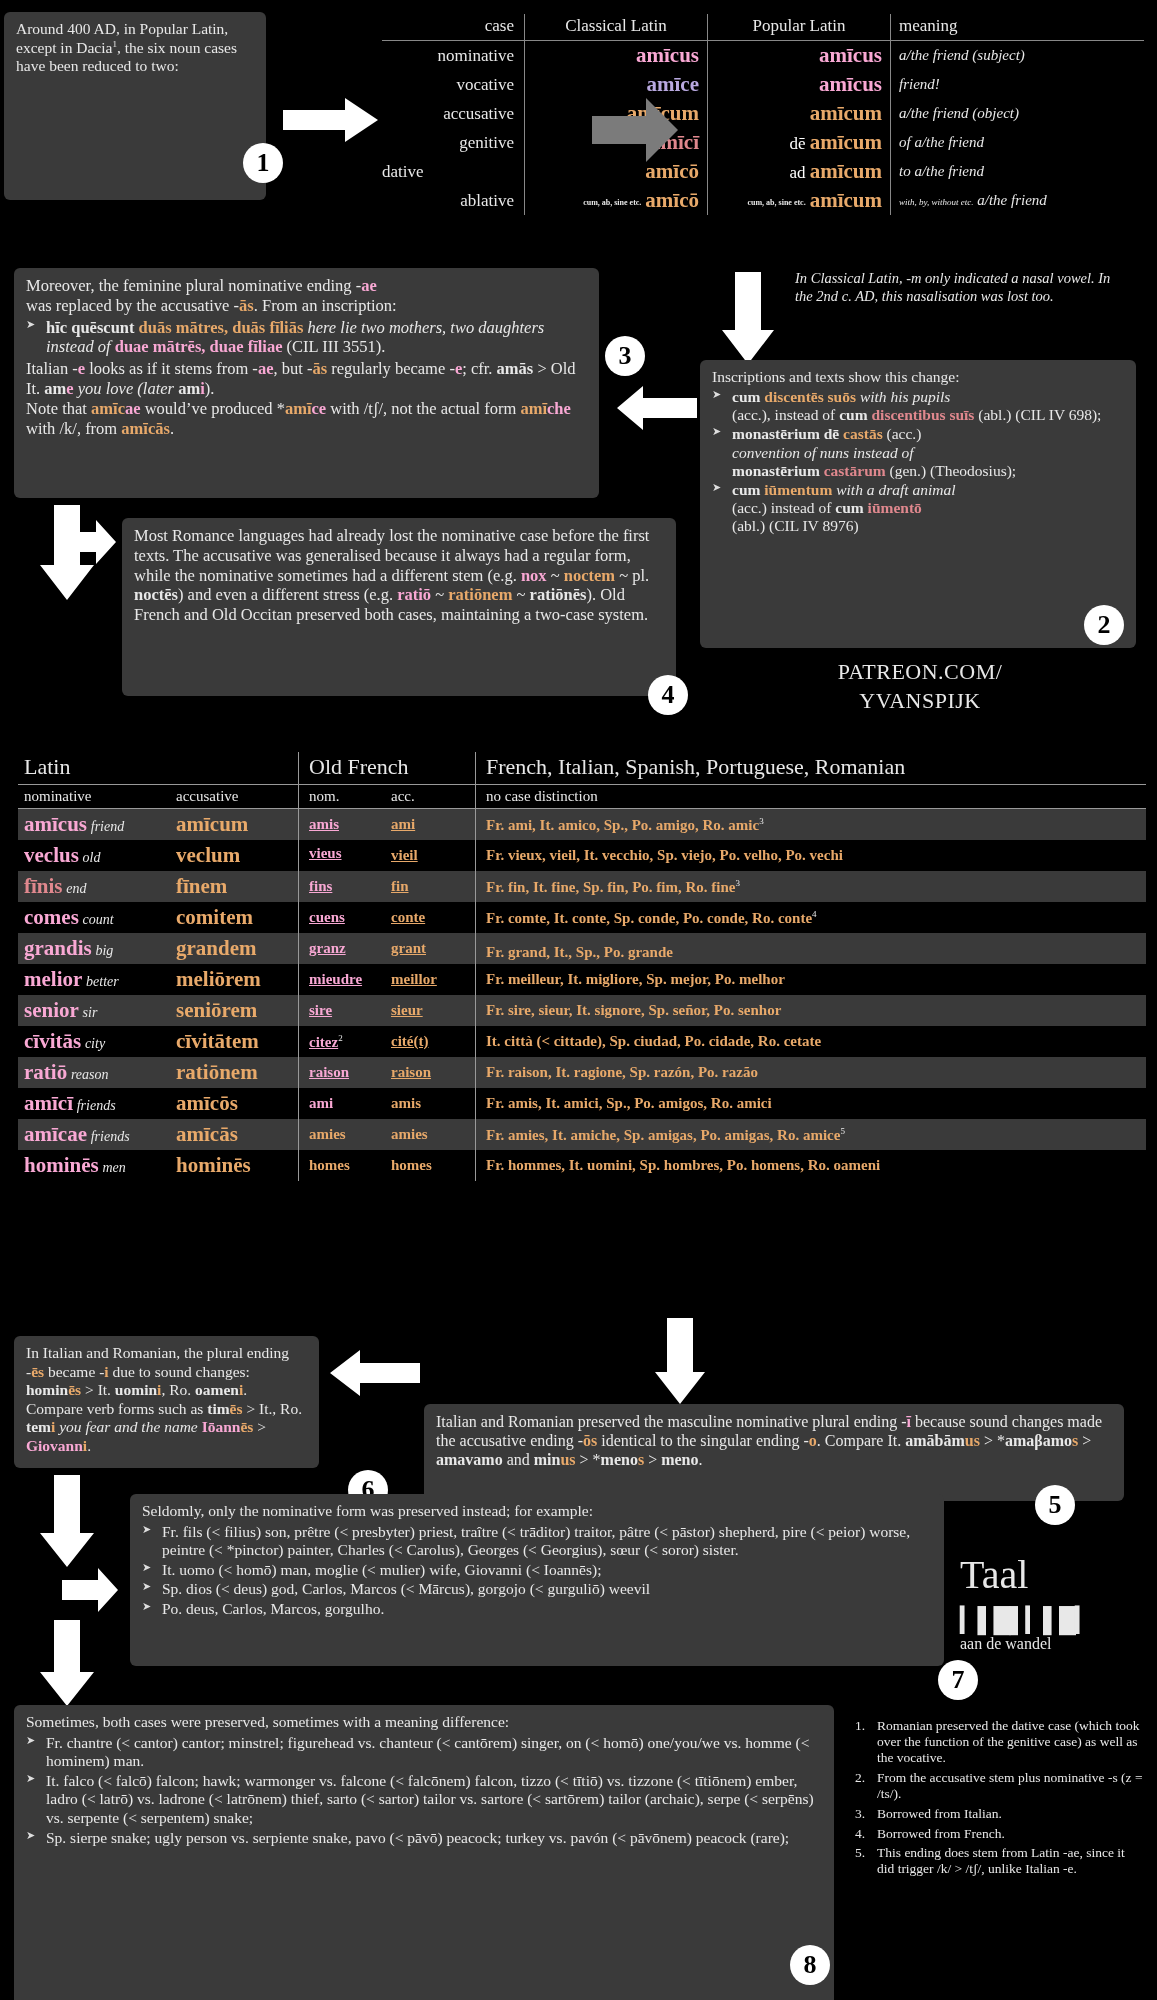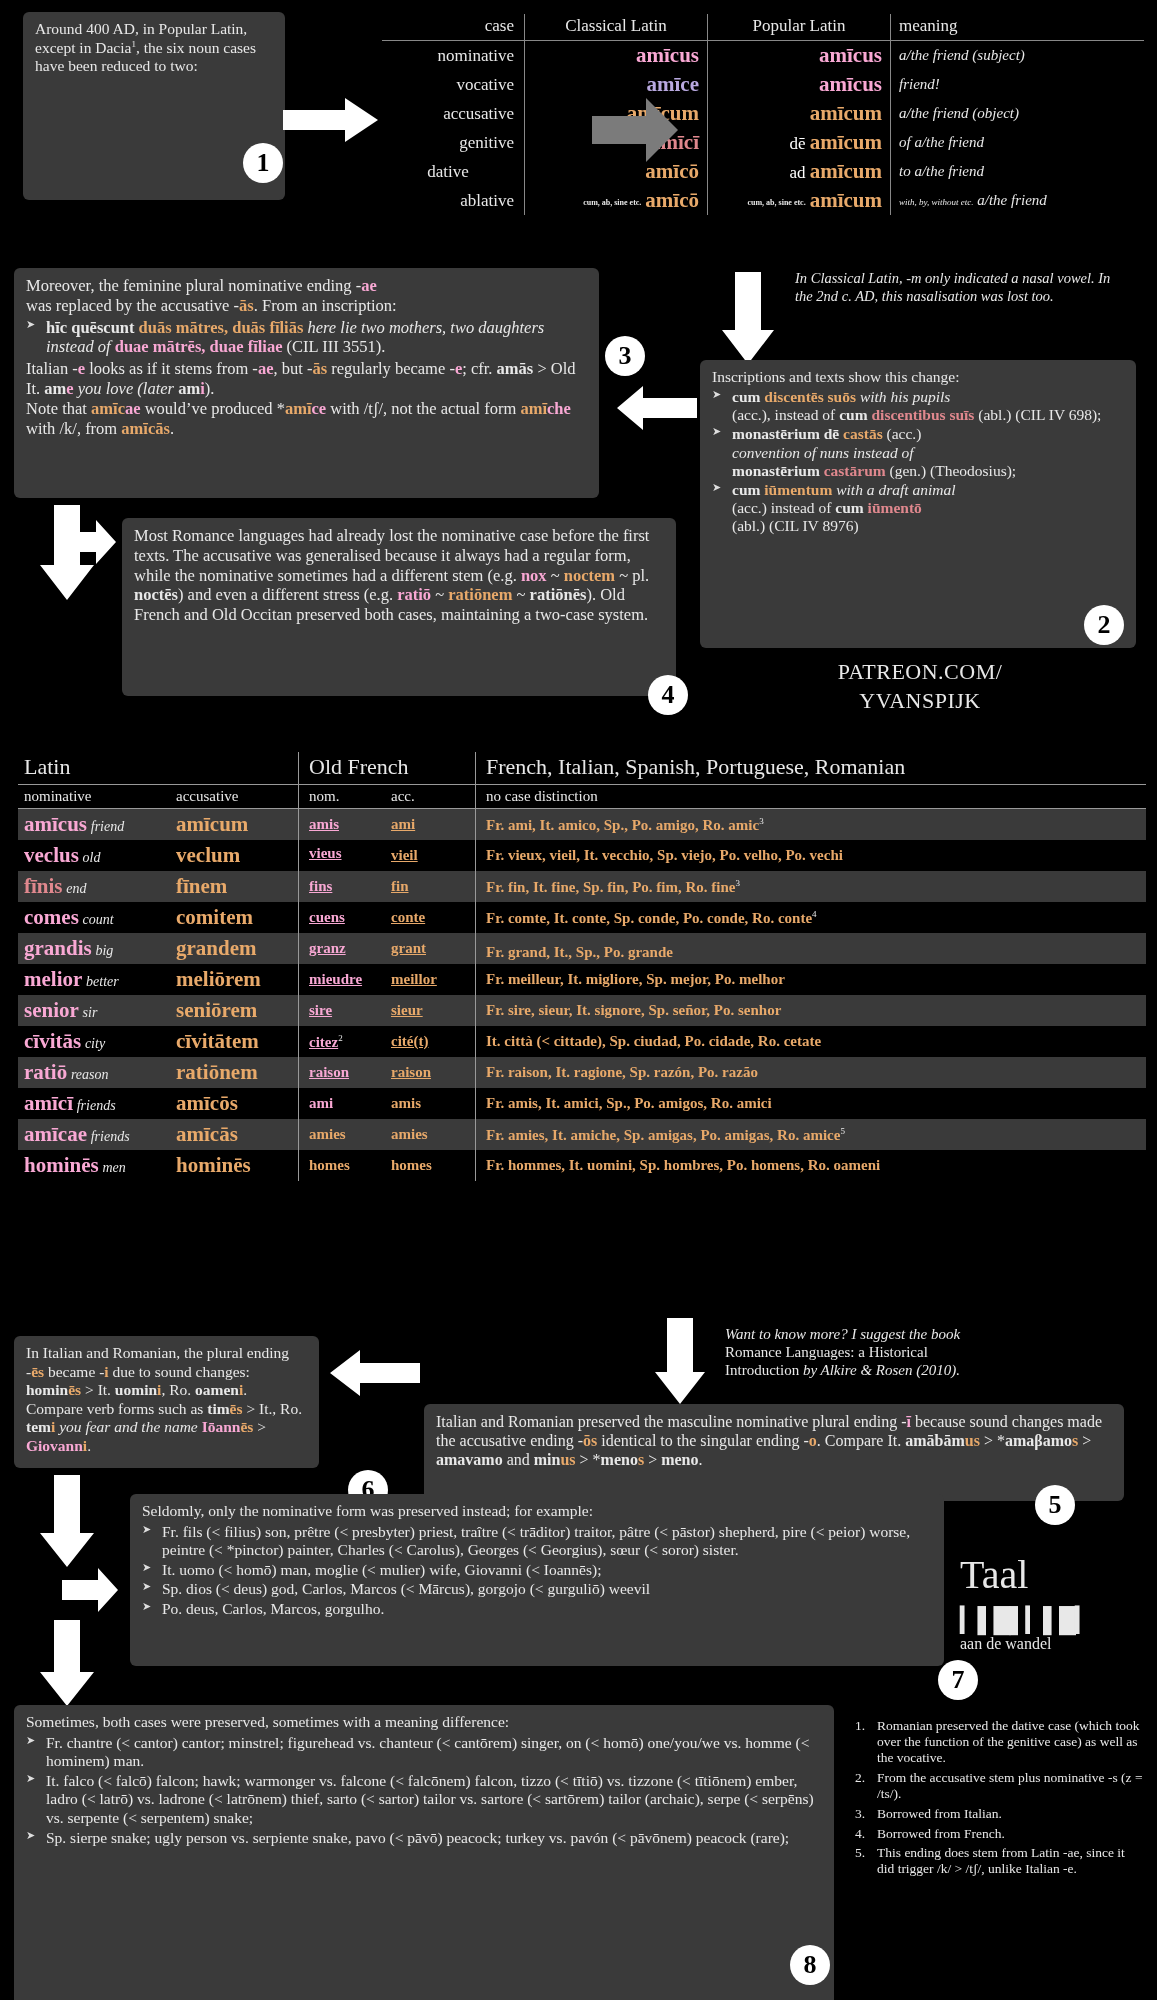--- a/index.html
+++ b/index.html
@@ -22,21 +22,21 @@
   ul.arrows li:before{content:"\27A4";position:absolute;left:0;top:0;font-size:11px;color:#ddd;}
   table{border-collapse:collapse;}
   .arrow{position:absolute;}
   sup{font-size:9px;}
 </style>
 </head>
 <body>
 
 <div class="page">
 
-  <div class="box" style="left:23px;top:12px;width:262px;height:188px;font-size:15.5px;line-height:1.2;">
+  <div class="box" style="left:4px;top:12px;width:262px;height:188px;font-size:15.5px;line-height:1.2;">
     <div>
       <span>Around 400 AD, in Popular Latin, except in Dacia</span><sup>1</sup><span>, the six noun cases have been reduced to two:</span>
     </div>
   </div>
   <div class="num" style="left:243px;top:143px;">
       <span>1</span>
     </div>
 
   <svg class="arrow" style="left:283px;top:98px;" width="95" height="44" viewBox="0 0 95 44">
     <polygon points="0,12 62,12 62,0 95,22 62,44 62,32 0,32" fill="#ffffff"></polygon>
@@ -71,21 +71,21 @@
         <td style="text-align:right;padding:2px 8px;border-right:1px solid #888;"><span class="orange bd" style="font-size:21px;">amīcum</span></td>
         <td class="it" style="padding:2px 0 2px 8px;font-size:15px;">a/the friend (object)</td>
       </tr>
       <tr>
         <td style="text-align:right;padding:2px 10px 2px 0;">genitive</td>
         <td style="text-align:right;padding:2px 8px;border-left:1px solid #888;border-right:1px solid #888;"><span class="pink bd" style="font-size:21px;">amīcī</span></td>
         <td style="text-align:right;padding:2px 8px;border-right:1px solid #888;"><span class="wh" style="font-size:17px;">dē</span> <span class="orange bd" style="font-size:21px;">amīcum</span></td>
         <td class="it" style="padding:2px 0 2px 8px;font-size:15px;">of a/the friend</td>
       </tr>
       <tr>
-        <td style="text-align:center;padding:2px 10px 2px 0;">dative</td>
+        <td style="text-align:left;padding:2px 10px 2px 0;">dative</td>
         <td style="text-align:right;padding:2px 8px;border-left:1px solid #888;border-right:1px solid #888;"><span class="orange bd" style="font-size:21px;">amīcō</span></td>
         <td style="text-align:right;padding:2px 8px;border-right:1px solid #888;"><span class="wh" style="font-size:17px;">ad</span> <span class="orange bd" style="font-size:21px;">amīcum</span></td>
         <td class="it" style="padding:2px 0 2px 8px;font-size:15px;">to a/the friend</td>
       </tr>
       <tr>
         <td style="text-align:right;padding:2px 10px 2px 0;">ablative</td>
         <td style="text-align:right;padding:2px 8px;border-left:1px solid #888;border-right:1px solid #888;">
           <span class="sm bd" style="font-size:8px;line-height:1;vertical-align:middle;margin-right:4px;">cum, ab, sine etc.</span><span class="orange bd" style="font-size:21px;">amīcō</span></td>
         <td style="text-align:right;padding:2px 8px;border-right:1px solid #888;">
           <span class="sm bd" style="font-size:8px;line-height:1;vertical-align:middle;margin-right:4px;">cum, ab, sine etc.</span><span class="orange bd" style="font-size:21px;">amīcum</span></td>
@@ -274,25 +274,20 @@
         <td style="padding:3px 0 3px 10px;border-left:1px solid #999;"><span class="orange bd">Fr. hommes, It. uomini, Sp. hombres, Po. homens, Ro. oameni</span></td>
       </tr>
     </tbody>
       </table>
   </div>
 
   <svg class="arrow" style="left:655px;top:1318px;" width="50" height="86" viewBox="0 0 50 86">
     <polygon points="12,0 38,0 38,54 50,54 25,86 0,54 12,54" fill="#ffffff"></polygon>
   </svg>
 
-  <div style="position:absolute;left:725px;top:1325px;width:340px;font-size:15px;line-height:1.2;">
-    <div class="it">Want to know more? I suggest the book</div>
-    <div><span>Romance Languages: a Historical</span></div>
-    <div><span>Introduction</span><span class="it"> by Alkire &amp; Rosen (2010).</span></div>
-  </div>
 
   <div class="box" style="left:424px;top:1404px;width:700px;height:97px;font-size:16px;line-height:1.2;">
     <span>Italian and Romanian preserved the masculine nominative plural ending -</span><span class="blue bd">ī</span><span> because sound changes made the accusative ending -</span><span class="orange bd">ōs</span><span> identical to the singular ending -</span><span class="orange bd">o</span><span>. Compare It. </span><span class="bd">amābām</span><span class="bd orange">us</span><span> &gt; *</span><span class="bd">amaβamo</span><span class="bd orange">s</span><span> &gt; </span><span class="bd">amavamo</span><span> and </span><span class="bd">min</span><span class="bd orange">us</span><span> &gt; *</span><span class="bd">meno</span><span class="bd orange">s</span><span> &gt; </span><span class="bd">meno</span><span>.</span>
   </div>
   <div class="num" style="left:1035px;top:1485px;">
       <span>5</span>
     </div>
 
   <svg class="arrow" style="left:330px;top:1350px;" width="90" height="46" viewBox="0 0 90 46">
     <polygon points="90,13 30,13 30,0 0,23 30,46 30,33 90,33" fill="#ffffff"></polygon>

